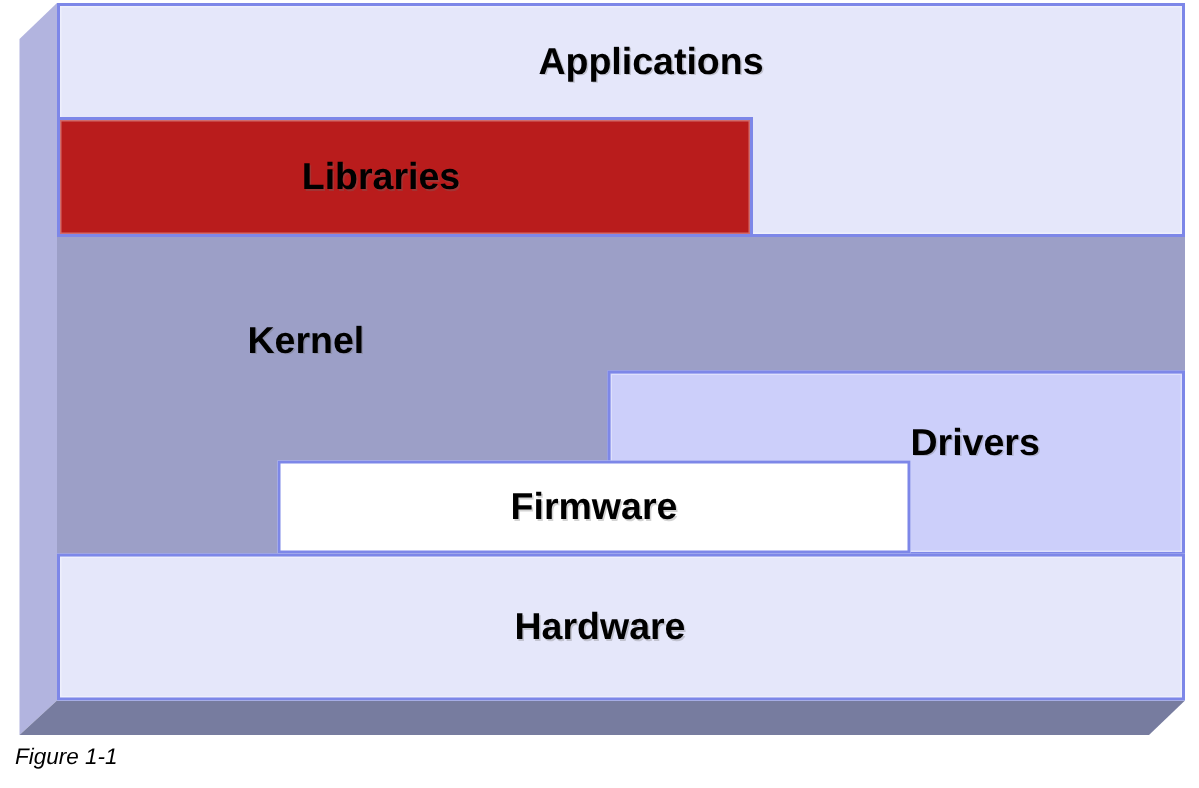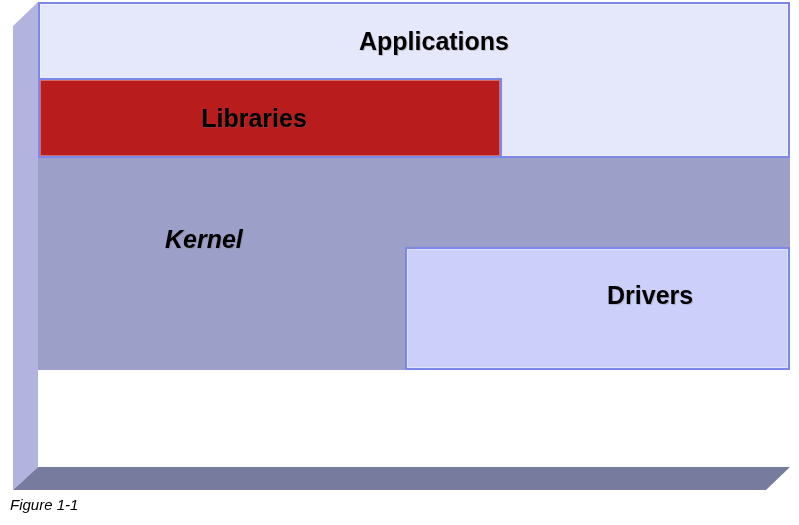--- a/index.html
+++ b/index.html
@@ -67,23 +67,22 @@
     display: flex; align-items: center; justify-content: center; margin-left: 24px;
   }
   .label-libraries {
     position: absolute;
     left: 0; right: 0; top: 0; bottom: 0;
     display: flex; align-items: center; justify-content: center;
     transform: translateX(-16px);
   }
   .label-kernel {
     position: absolute;
-    left: 127px; top: 66px;
+    left: 127px; top: 54px;
     line-height: 30px;
-    font-style: italic;
   }
   .label-drivers {
     position: absolute;
     left: 200px; right: 0; top: 32px;
     line-height: 28px;
     text-align: left;
   }
   .label-firmware {
     position: absolute;
     left: 0; right: 0; top: 0; bottom: 0;
@@ -128,19 +127,25 @@
   </div>
 
   <div class="layer-box band-kernel">
     <div class="layer-label label-kernel">Kernel</div>
   </div>
 
   <div class="layer-box box-drivers">
     <div class="layer-label label-drivers">Drivers</div>
   </div>
 
+  <div class="layer-box box-firmware">
+    <div class="layer-label label-firmware">Firmware</div>
+  </div>
 
+  <div class="layer-box box-hardware">
+    <div class="layer-label label-hardware">Hardware</div>
+  </div>
 
   <div class="caption">
     <span class="figure-label">Figure 1-1</span>
   </div>
 
 </div>
 
 </body></html>

